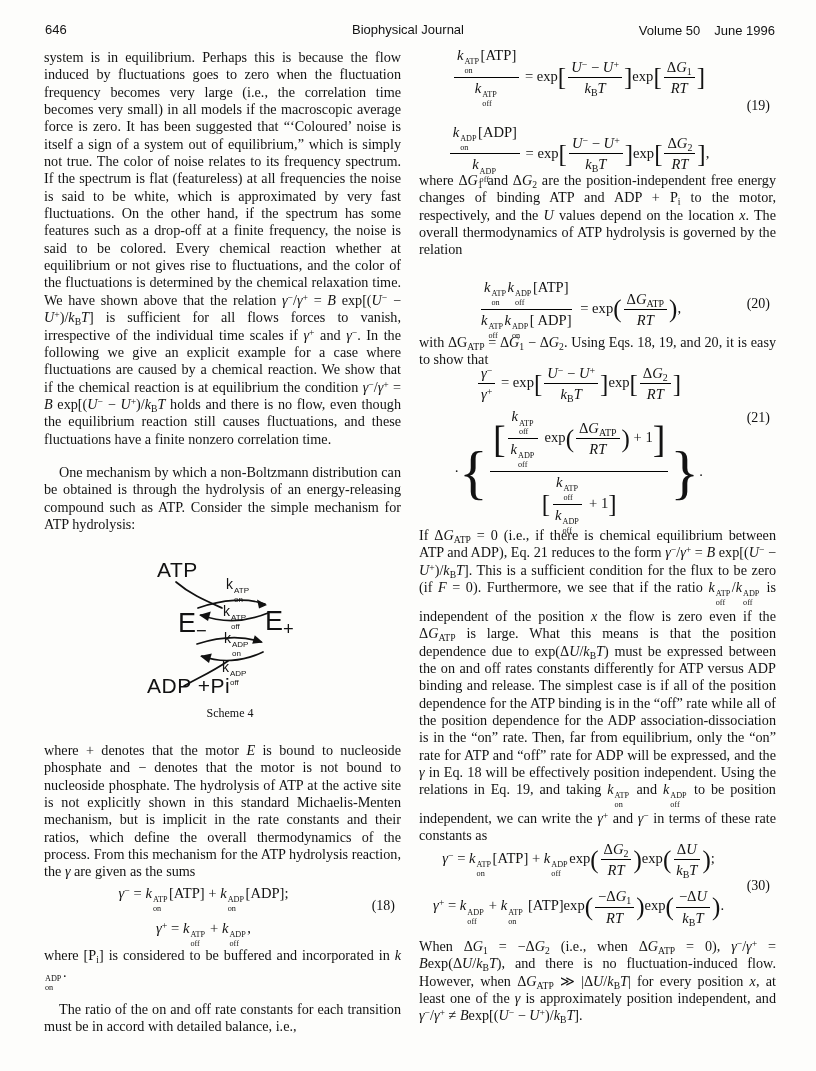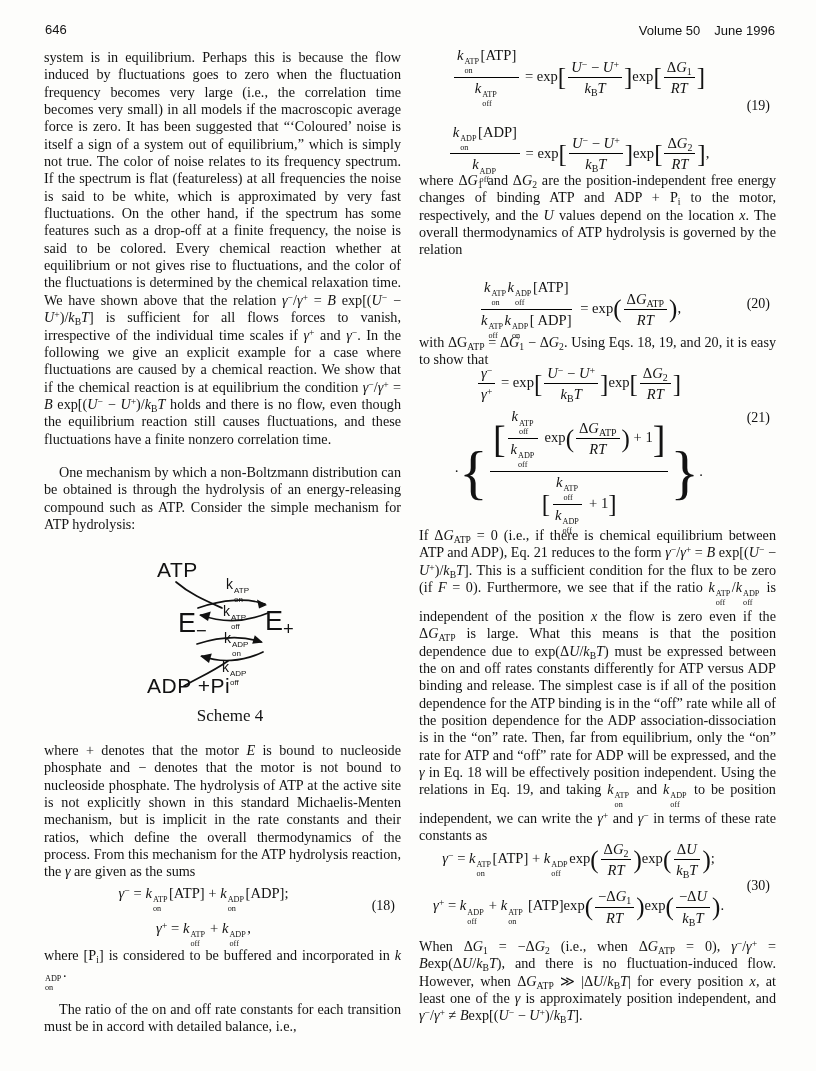--- a/index.html
+++ b/index.html
@@ -44,27 +44,28 @@
 
   
   .scheme{position:absolute;left:138px;top:556px;width:230px;height:172px;}
   .scheme svg{position:absolute;left:0;top:0;}
   .schlbl{position:absolute;font-family:"Liberation Sans",sans-serif;white-space:nowrap;}
   .schlbl.big{font-size:21px;letter-spacing:0.5px;}
   .schlbl.e{font-size:27px;}
   .schlbl.k{font-size:14px;}
   .schlbl .kss{font-size:8px;vertical-align:-0.55em;}
   .sch-cap{position:absolute;left:0;top:150px;width:184px;text-align:center;
-           font-family:"Liberation Serif",serif;font-size:17px;}
+           font-family:"Liberation Serif",serif;font-size:12px;}
 </style>
 </head>
 <body>
 
 <div class="hdr">
   <span class="pn">646</span>
+  <span class="jt">Biophysical Journal</span>
   <span class="vd"><span>Volume 50</span><span>June 1996</span></span>
 </div>
 
 <div>
   <p class="body blk" style="left:44px;top:49px;width:357px;">system is in equilibrium. Perhaps this is because the flow induced by fluctuations goes to zero when the fluctuation frequency becomes very large (i.e., the correlation time becomes very small) in all models if the macroscopic average force is zero. It has been suggested that “‘Coloured’ noise is itself a sign of a system out of equilibrium,” which is simply not true. The color of noise relates to its frequency spectrum. If the spectrum is flat (featureless) at all frequencies the noise is said to be white, which is approximated by very fast fluctuations. On the other hand, if the spectrum has some features such as a drop-off at a finite frequency, the noise is said to be colored. Every chemical reaction whether at equilibrium or not gives rise to fluctuations, and the color of the fluctuations is determined by the chemical relaxation time. We have shown above that the relation <i>γ</i><sup>−</sup>/<i>γ</i><sup>+</sup> = <i>B</i> exp[(<i>U</i><sup>−</sup> − <i>U</i><sup>+</sup>)/<i>k</i><sub>B</sub><i>T</i>] is sufficient for all flows forces to vanish, irrespective of the individual time scales if <i>γ</i><sup>+</sup> and <i>γ</i><sup>−</sup>. In the following we give an explicit example for a case where fluctuations are caused by a chemical reaction. We show that if the chemical reaction is at equilibrium the condition <i>γ</i><sup>−</sup>/<i>γ</i><sup>+</sup> = <i>B</i> exp[(<i>U</i><sup>−</sup> − <i>U</i><sup>+</sup>)/<i>k</i><sub>B</sub><i>T</i> holds and there is no flow, even though the equilibrium reaction still causes fluctuations, and these fluctuations have a finite nonzero correlation time.</p>
   <p class="body ind blk" style="left:44px;top:464px;width:357px;">One mechanism by which a non-Boltzmann distribution can be obtained is through the hydrolysis of an energy-releasing compound such as ATP. Consider the simple mechanism for ATP hydrolysis:</p>
 
   <div class="scheme">
     <svg width="230" height="172" viewBox="0 0 230 172">
       <g fill="none" stroke="#111" stroke-width="1.7" stroke-linecap="round">

